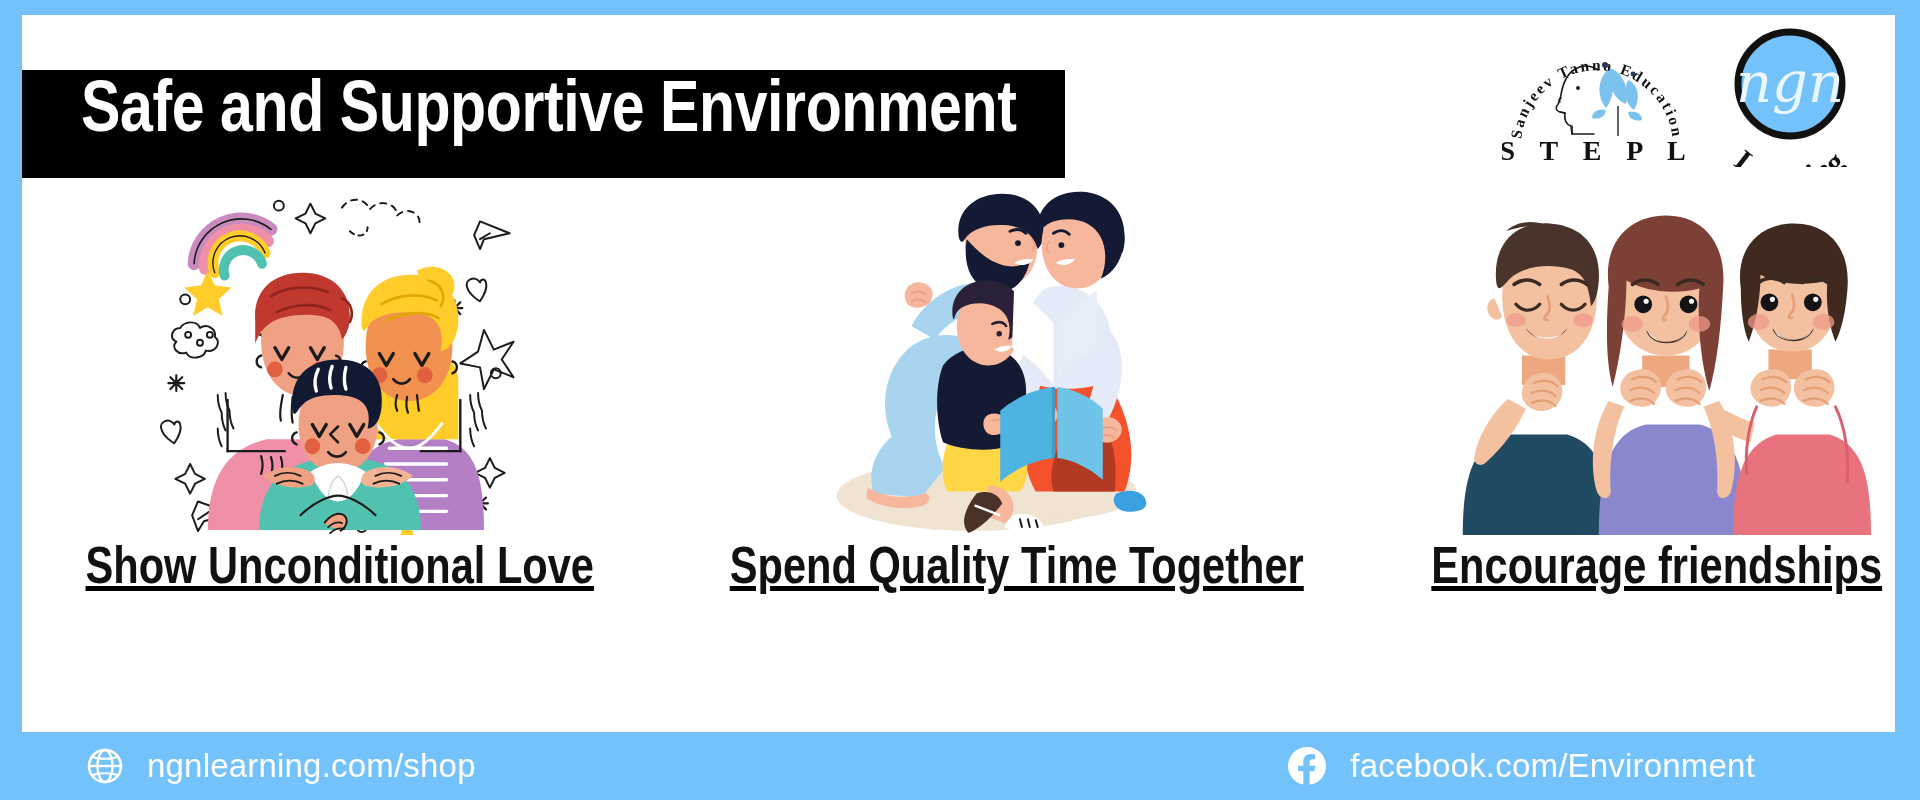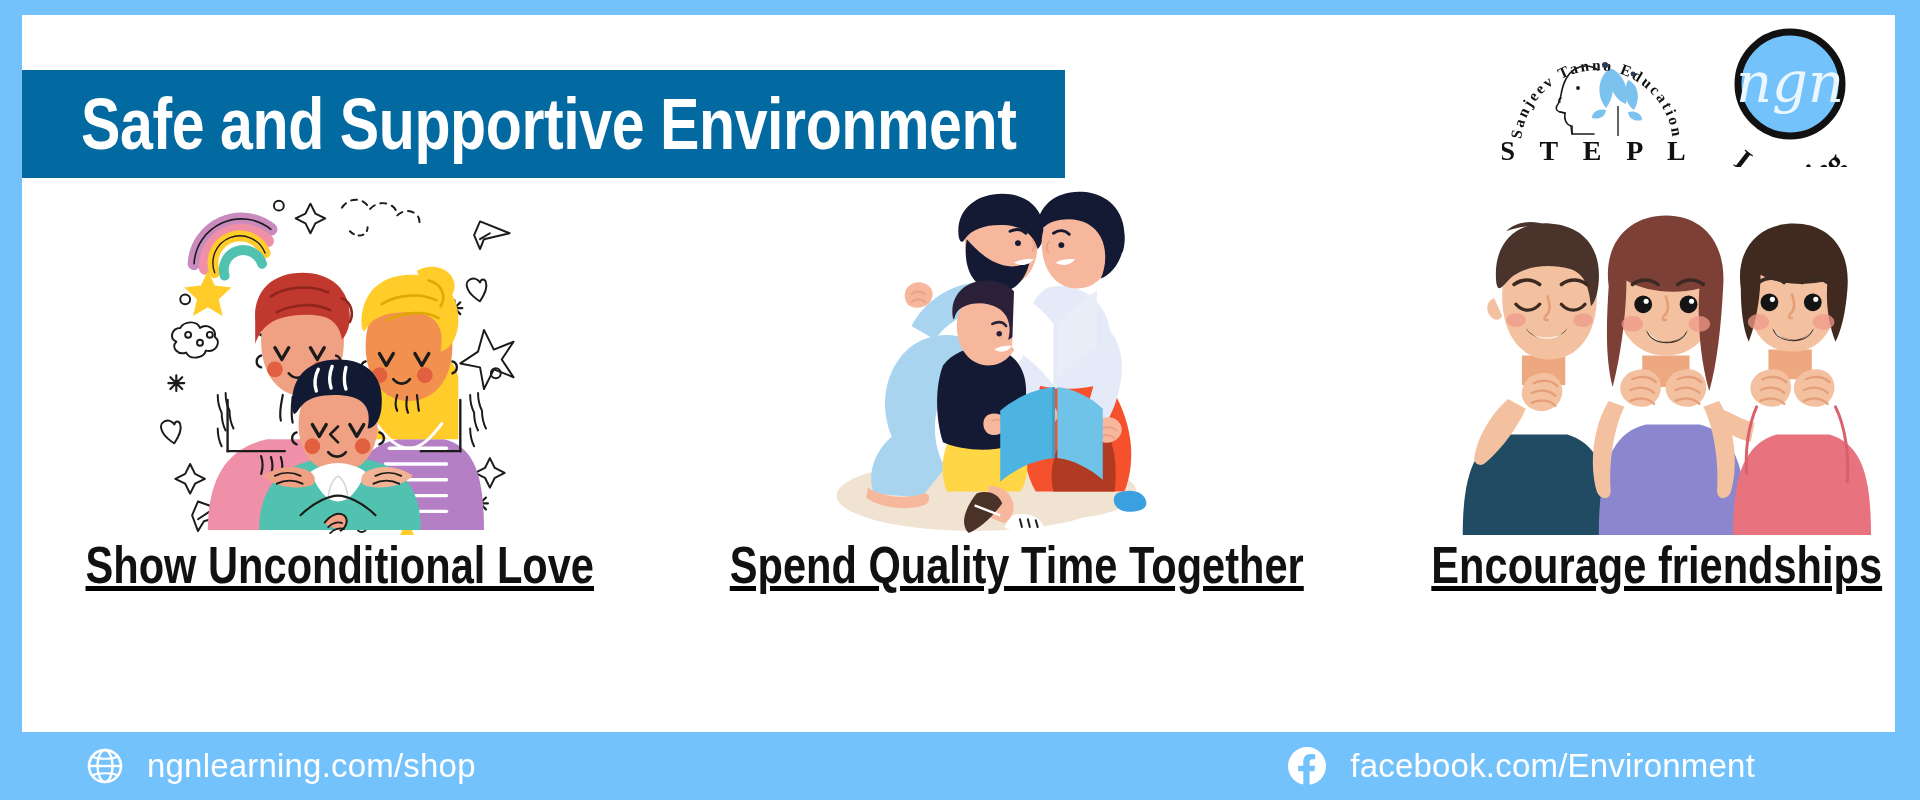--- a/index.html
+++ b/index.html
@@ -20,22 +20,22 @@
     left:22px; top:15px;
     width:1873px; height:717px;
     background:#ffffff;
   }
 
   
   #title-band {
     position:absolute;
     left:22px; top:70px;
     width:1043px; height:108px;
-    background:#0369a1;
-    display:flex; align-items:center;
+    background:#000000;
+    display:flex; align-items:flex-start;
   }
   #title-text {
     color:#ffffff;
     font-family:"Liberation Sans Narrow","Liberation Sans", sans-serif;
     font-weight:700;
     font-size:72px;
     line-height:1;
     letter-spacing:-0.5px;
     transform:scaleX(0.82);
     transform-origin:left center;

